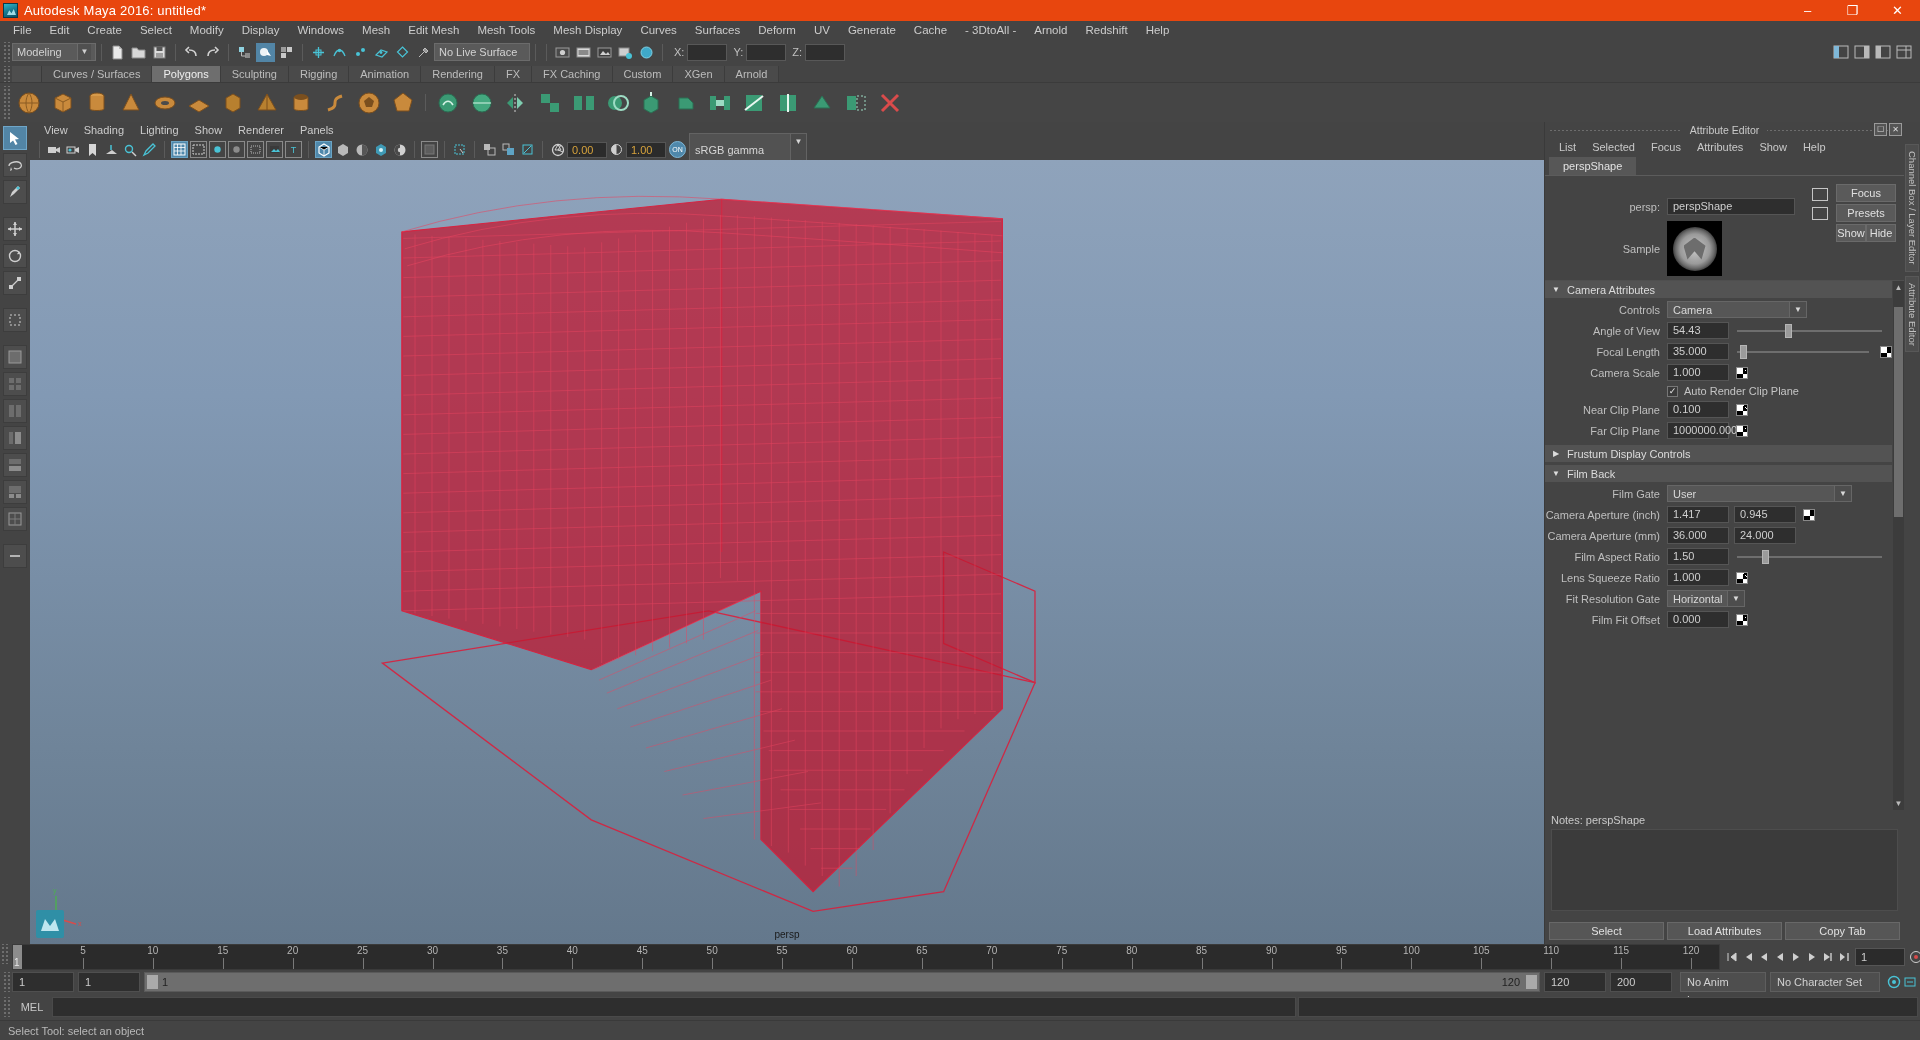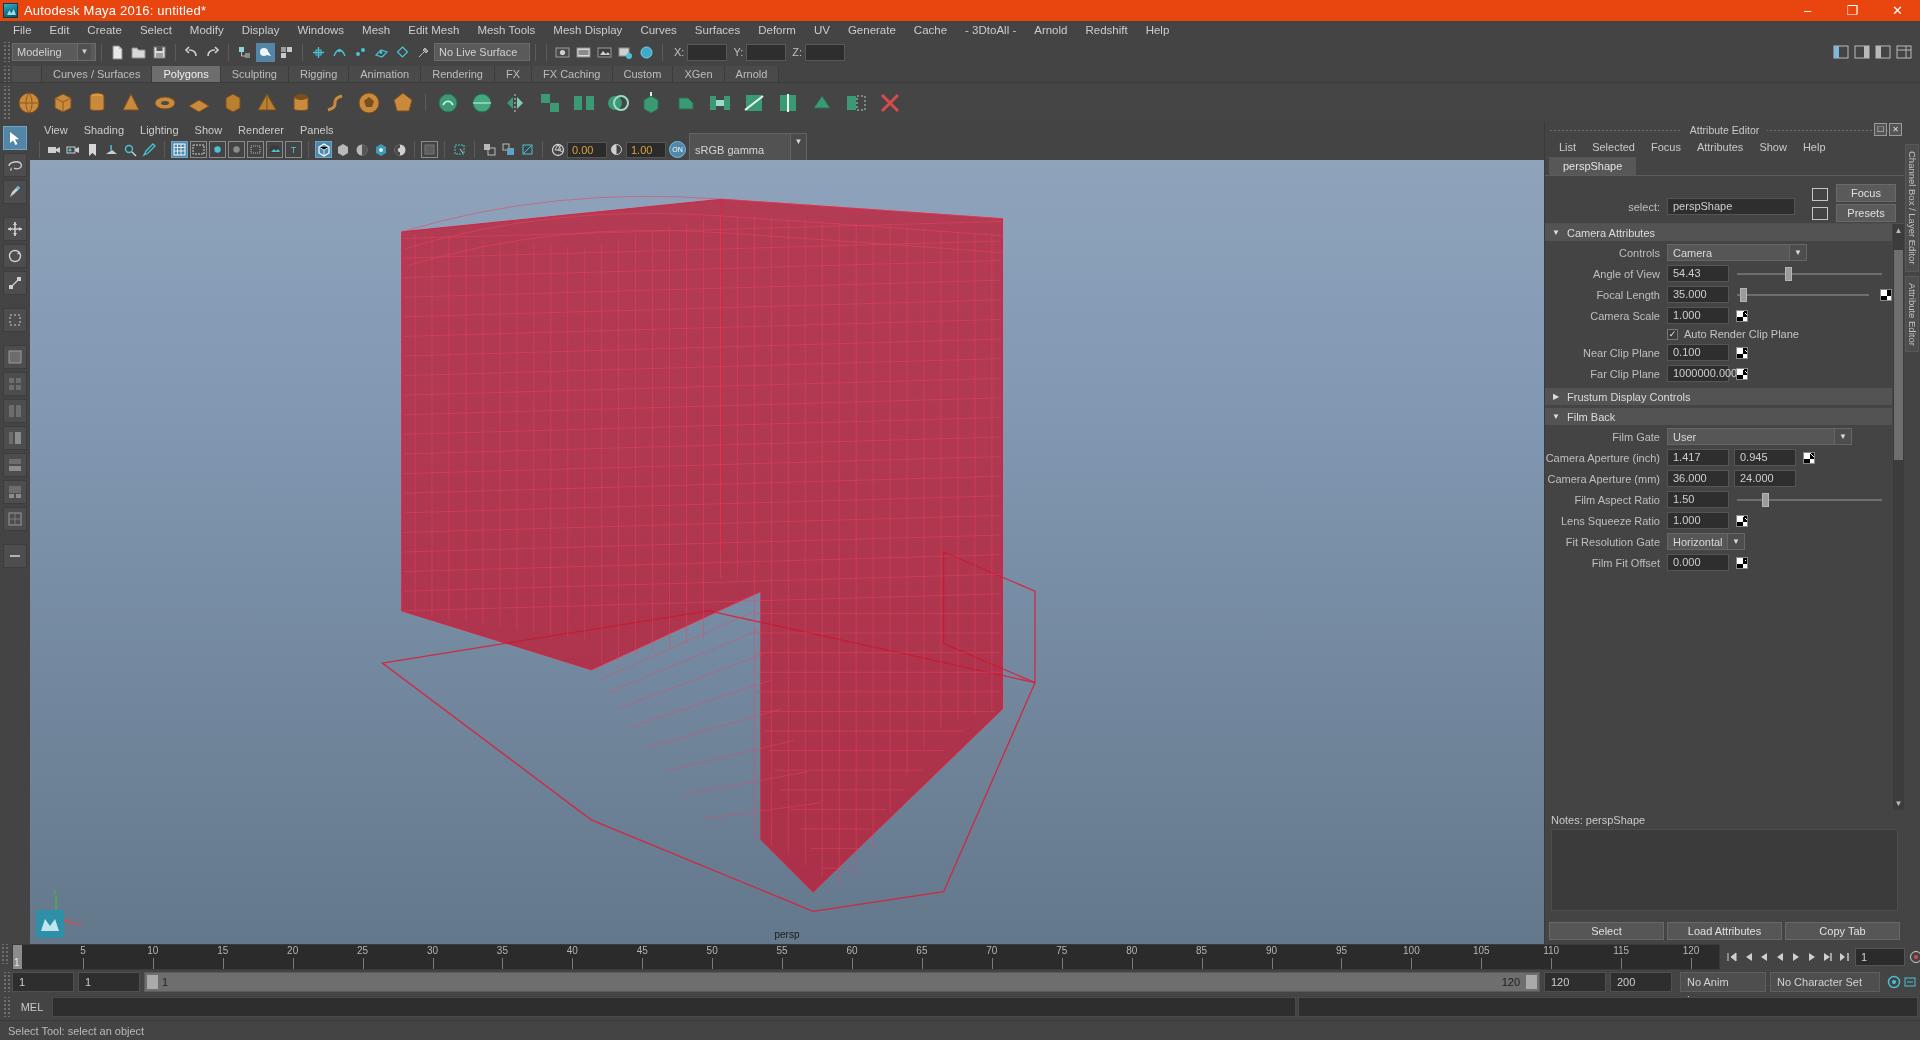--- a/index.html
+++ b/index.html
@@ -937,33 +937,40 @@
         <div class="mi">Show</div>
         <div class="mi">Help</div>
       </div>
 
       <div class="ae-tabs">
         <div class="ae-tab">perspShape</div>
       </div>
 
       <div class="ae-head">
         <div class="row" style="margin-top:14px">
-          <div class="rlabel">select:</div>
+          <div class="rlabel">persp:</div>
           <div class="field wide">perspShape</div>
         </div>
         <div class="conn-icons">
           <div class="conn"></div>
           <div class="conn"></div>
         </div>
         <div class="btncol">
           <div class="aebtn">Focus</div>
           <div class="aebtn">Presets</div>
           <div style="display:flex">
             <div class="aebtn" style="width:30px;margin-right:0">Show</div>
             <div class="aebtn" style="width:30px">Hide</div>
+          </div>
+        </div>
+        <div class="sample-row">
+          <div class="sample-lbl">Sample</div>
+          <div class="sample-img">
+            <div class="glow"></div>
+              <div class="gem"></div>
           </div>
         </div>
       </div>
 
       <div class="ae-scroll">
         <div class="ae-inner">
 
           <div class="section">
             <div class="tri">▼</div>
             <div class="stitle">Camera Attributes</div>

